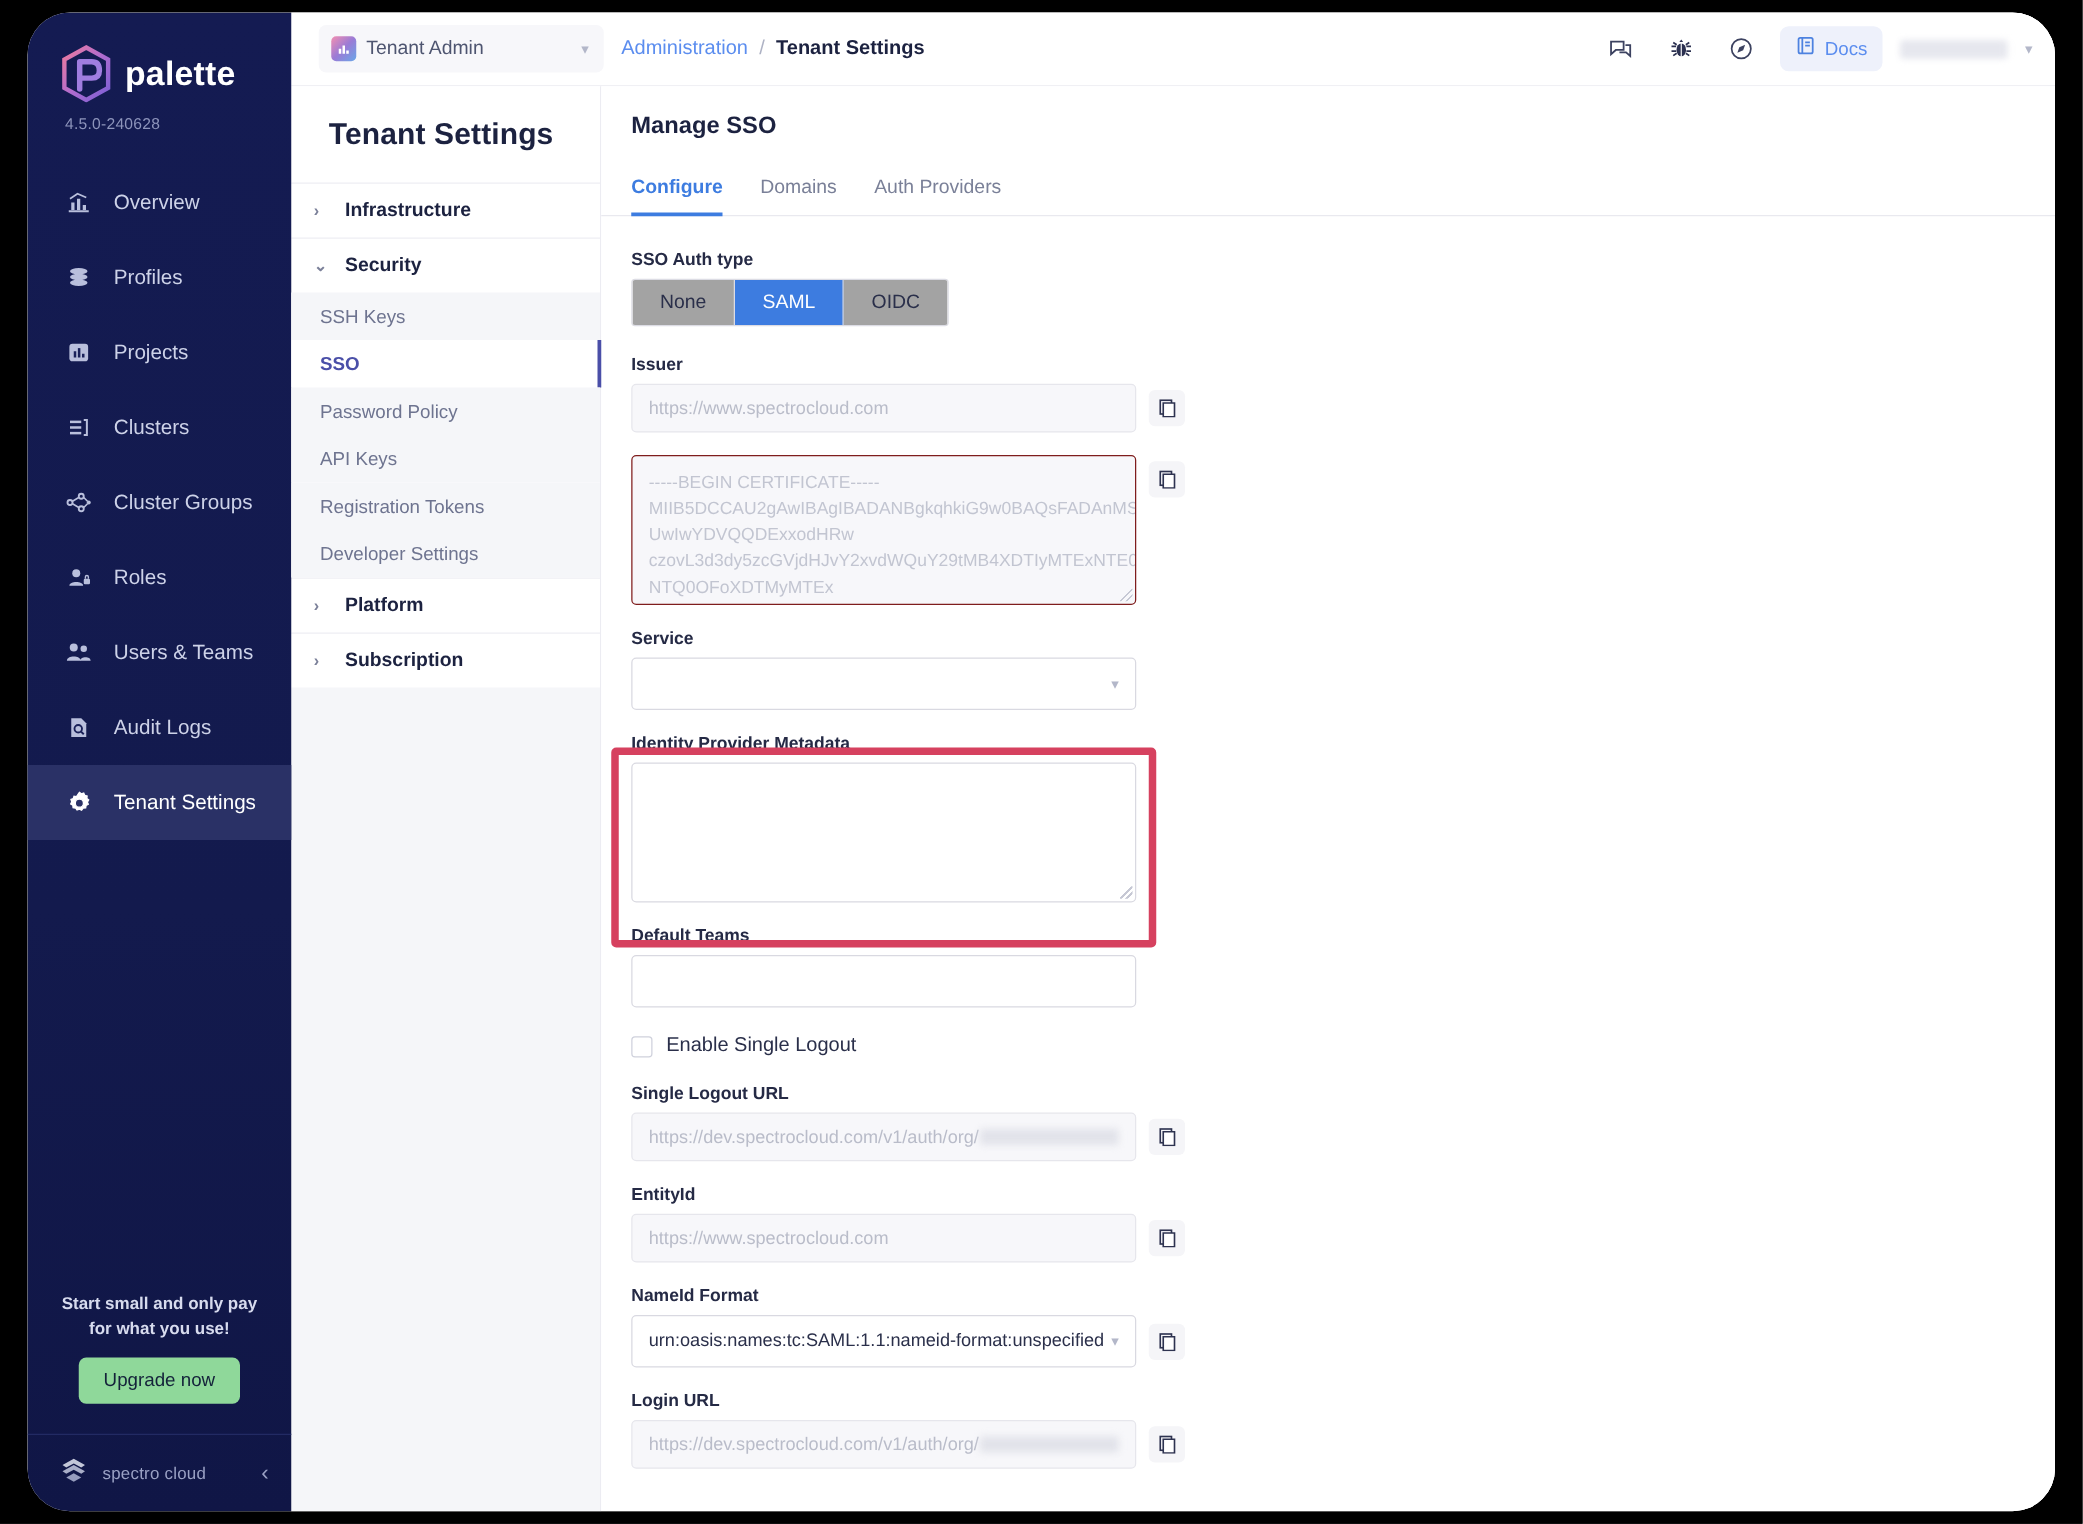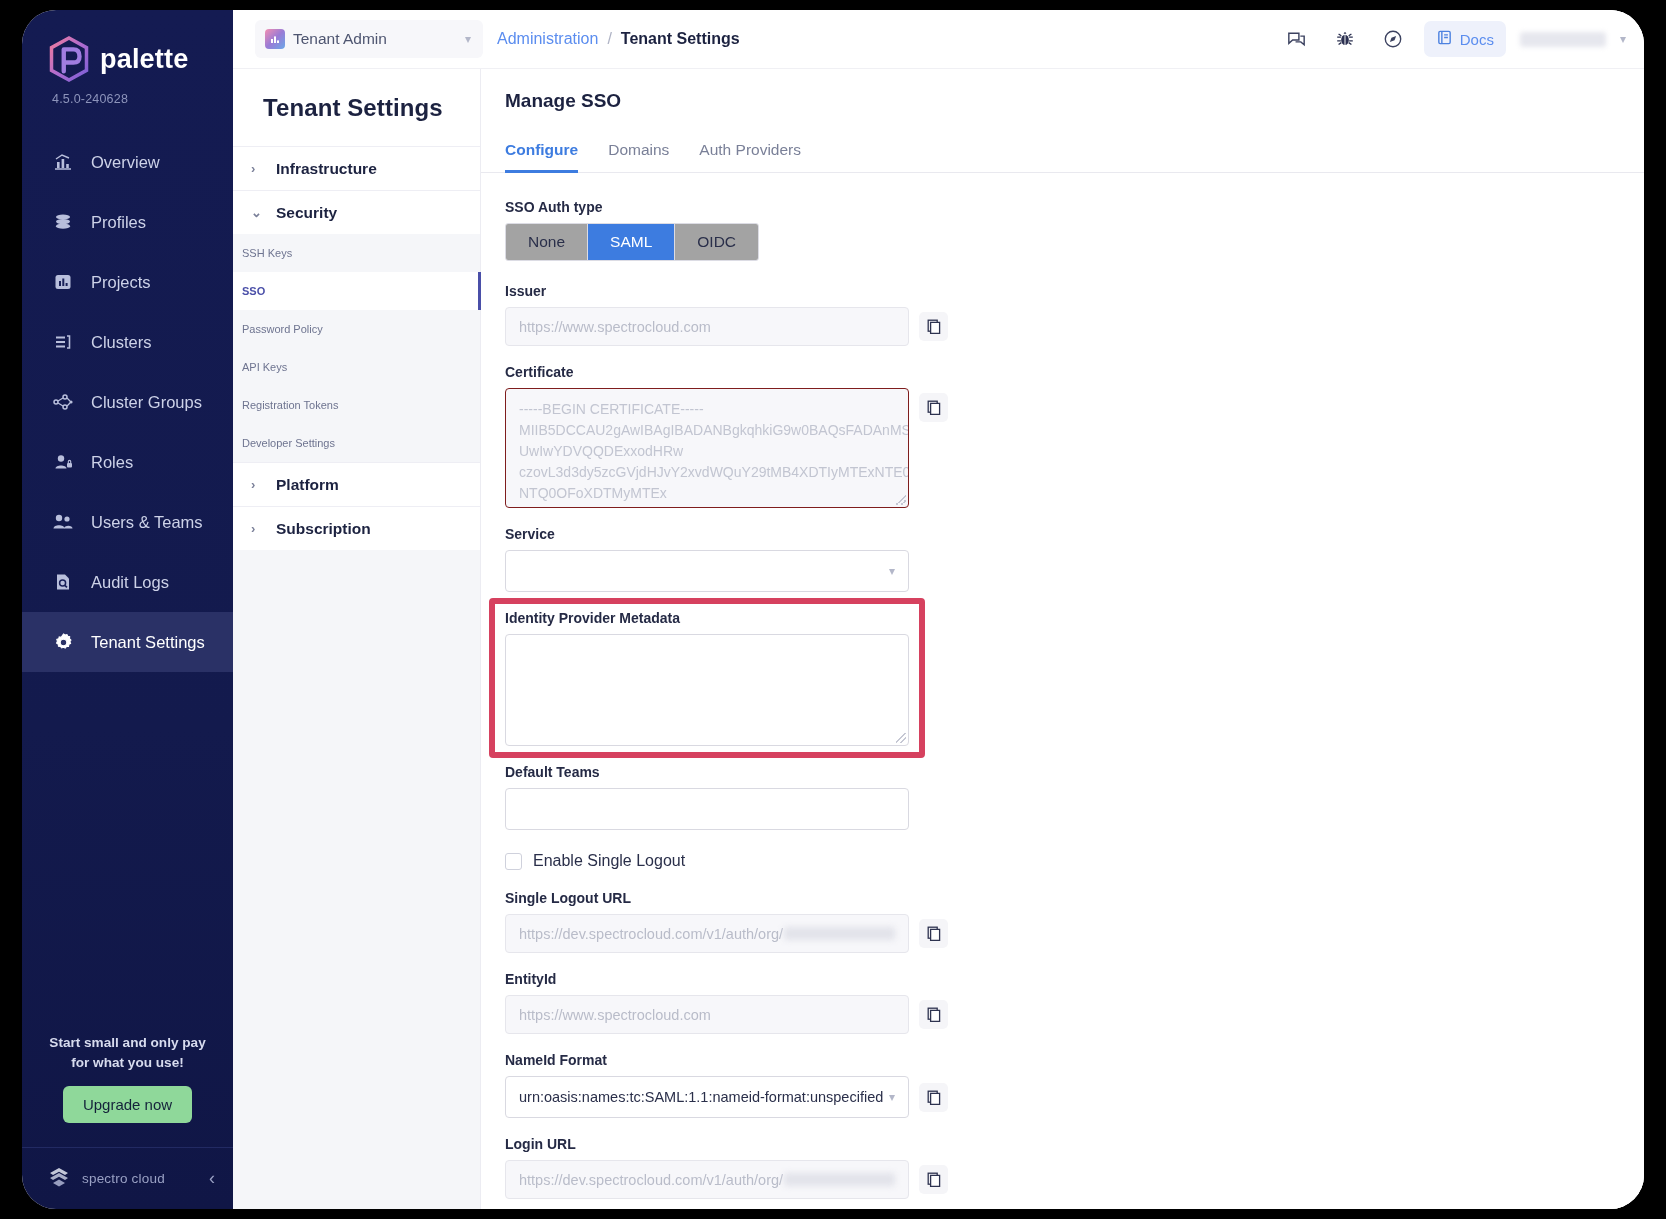--- a/index.html
+++ b/index.html
@@ -119,21 +119,21 @@
     display: flex; align-items: center; gap: 13px;
     height: 44px; padding-left: 18px;
     font-size: 15.5px; font-weight: 700; color: #1c2240;
     border-top: 1px solid #eeeef4;
     cursor: pointer;
   }
   .group-row.sub-open { background: #ffffff; }
   .grp-chev { color: #7b8099; font-size: 13px; width: 12px; }
   .sub-item {
     height: 38px; display: flex; align-items: center;
-    padding-left: 9px; font-size: 11px; color: #6e7490;
+    padding-left: 23px; font-size: 15px; color: #6e7490;
     background: #f5f6f9; cursor: pointer; position: relative;
   }
   .sub-item.selected { background: #ffffff; color: #4a4fa8; font-weight: 600; }
   .sub-item.selected::after {
     content:""; position:absolute; right:-1px; top:0; bottom:0; width: 3px; background:#4a4fa8;
   }
   .panel-fill { flex: 1; background: #f5f6f9; }
 
   
   .main { flex: 1; min-width: 0; display: flex; flex-direction: column; background:#ffffff; }
@@ -460,21 +460,20 @@
             <div class="fld">https://www.spectrocloud.com</div>
             <div class="copy-btn">
               <svg width="14" height="15" viewBox="0 0 14 15" fill="none" stroke="#2e3350" stroke-width="1.3">
                   <rect x="1.2" y="1.2" width="9" height="11"></rect>
                   <path d="M3.6 3.4 h9 v11 h-9 z" fill="#fff"></path>
                 </svg>
             </div>
           </div>
 
           
-          <div class="f-label">Certificate</div>
           <div class="field-row">
             <div class="ta" style="height:120px">
               <div>-----BEGIN CERTIFICATE-----</div>
               <div>MIIB5DCCAU2gAwIBAgIBADANBgkqhkiG9w0BAQsFADAnMS</div>
               <div>UwIwYDVQQDExxodHRw</div>
               <div>czovL3d3dy5zcGVjdHJvY2xvdWQuY29tMB4XDTIyMTExNTE0</div>
               <div>NTQ0OFoXDTMyMTEx</div>
               <span class="grip"></span>
             </div>
             <div class="copy-btn">

